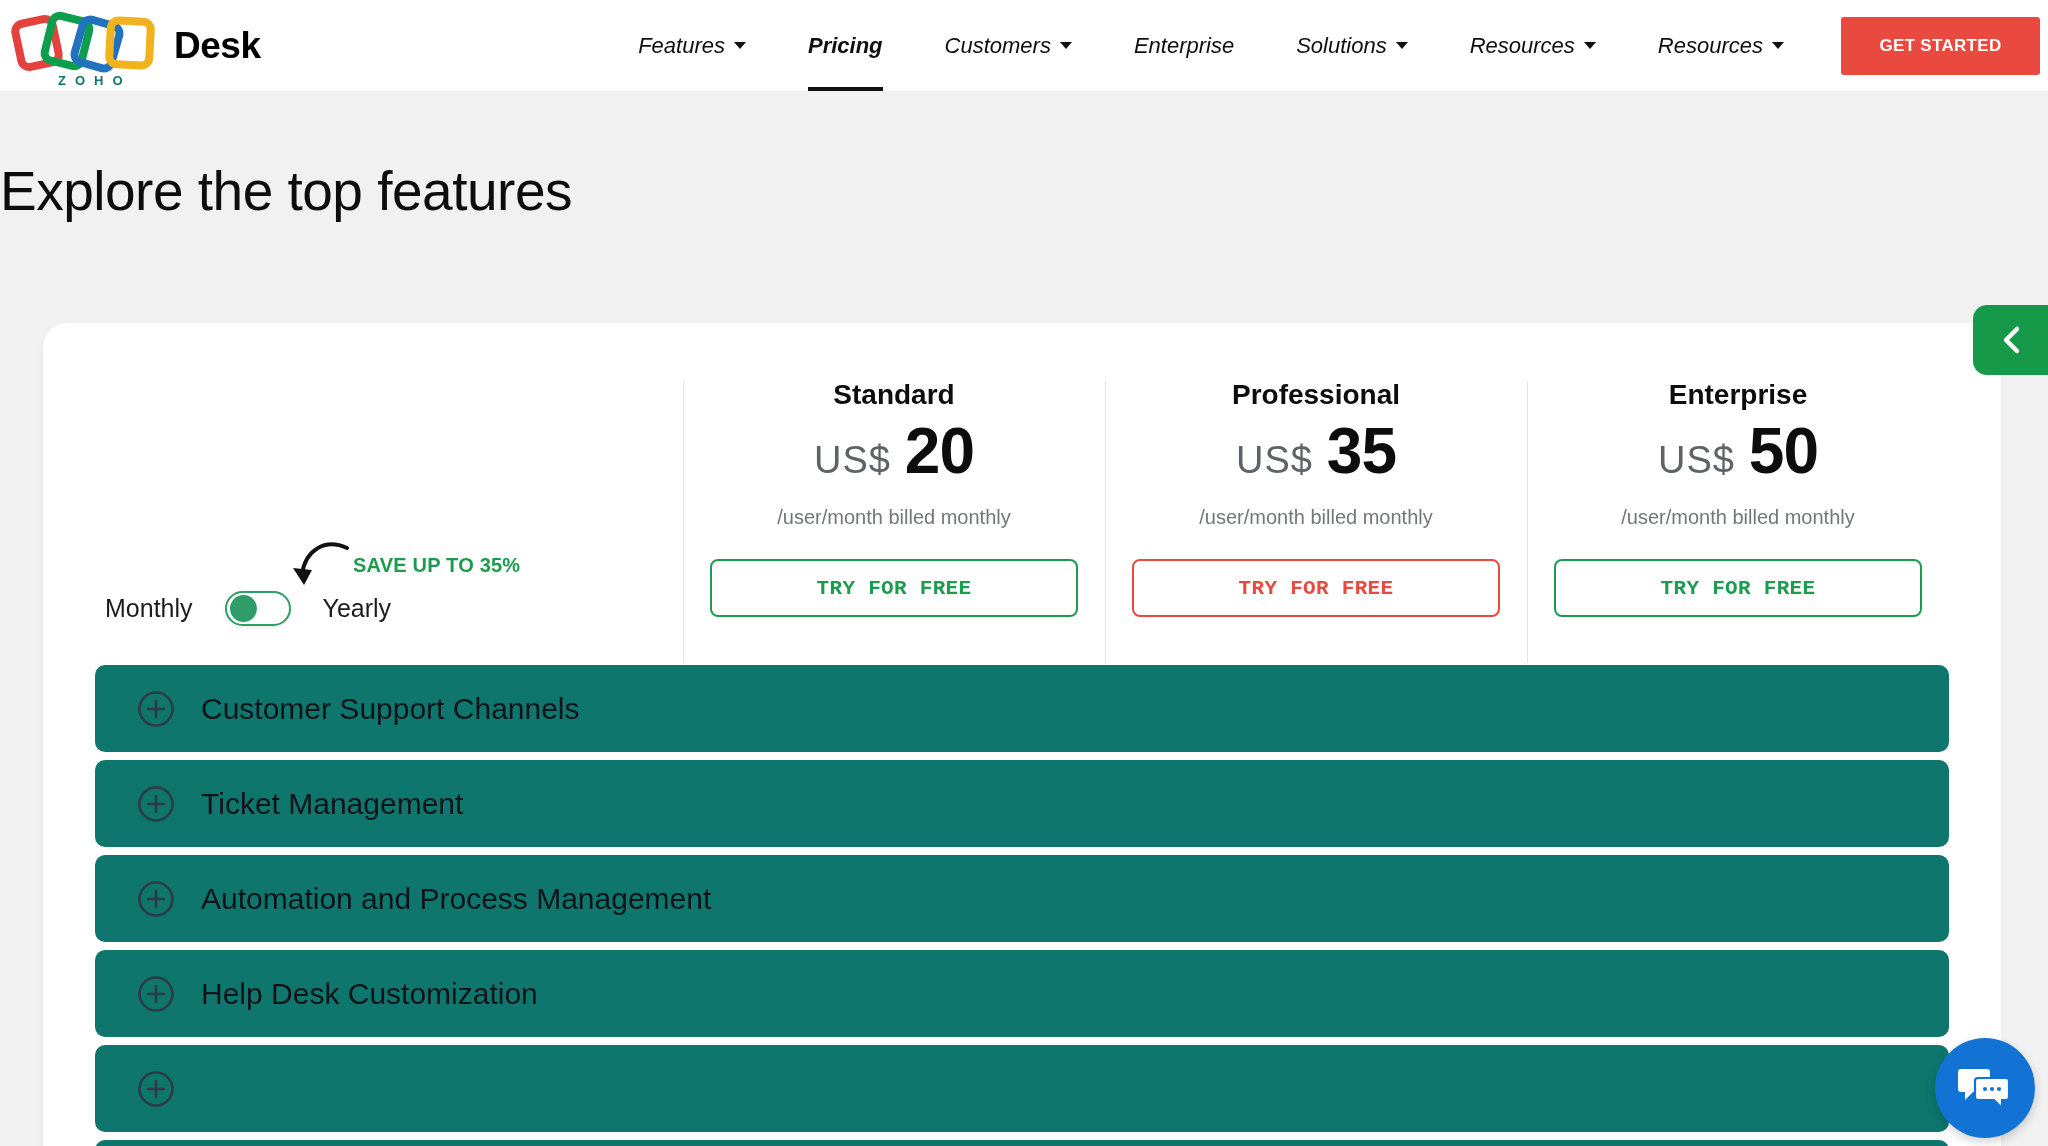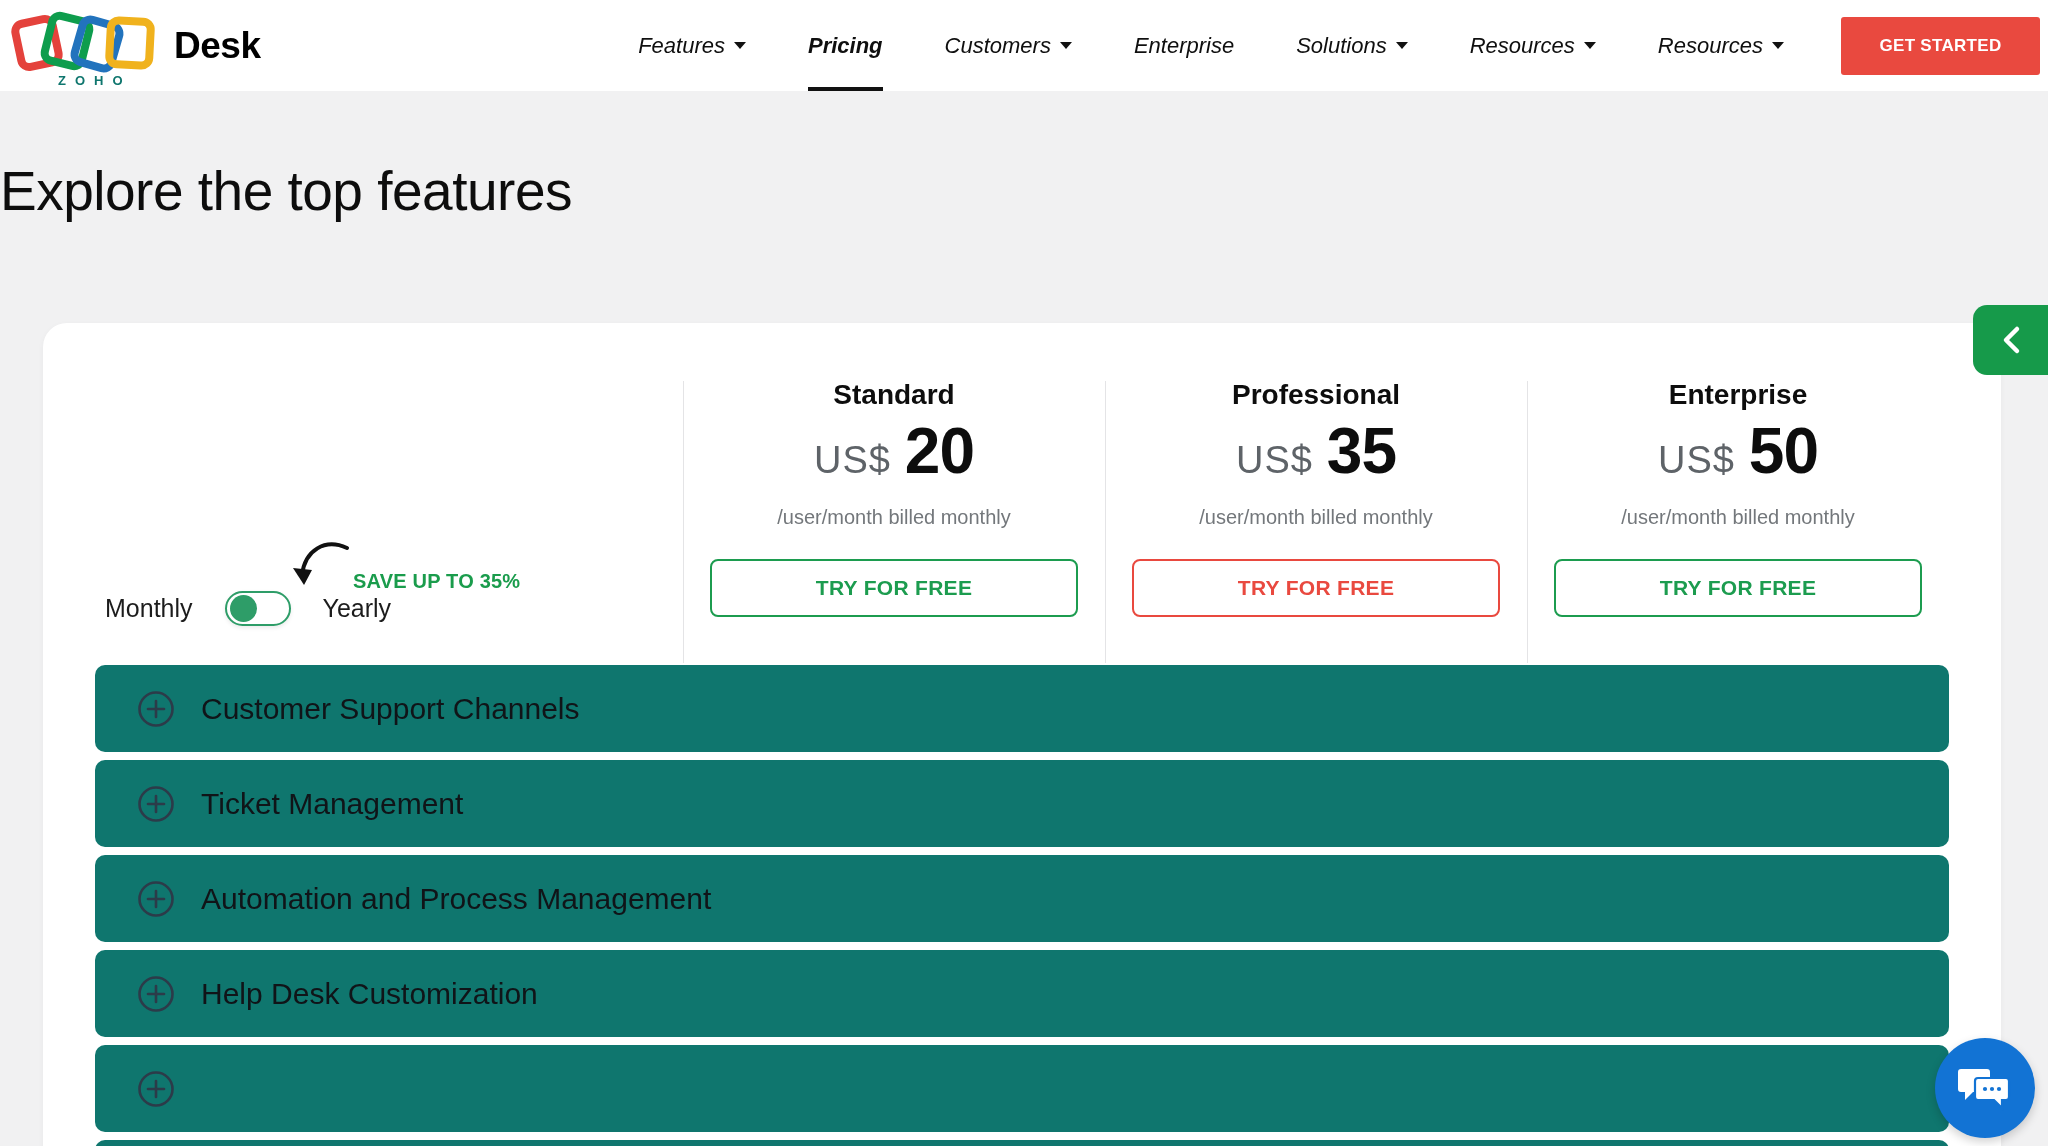--- a/index.html
+++ b/index.html
@@ -65,21 +65,21 @@
     background:#fff; border-radius:24px;
     box-shadow:0 2px 6px rgba(0,0,0,0.04);
   }
   .pricing { position:relative; height:342px; display:flex; }
   .col-divider { position:absolute; top:58px; bottom:2px; width:1px; background:#e4e4e6; }
   .divider-1 { left:640px; } .divider-2 { left:1062px; } .divider-3 { left:1484px; }
 
   .toggle-col {
     width:640px; flex:0 0 auto; position:relative;
   }
-  .save-hint { position:absolute; left:248px; top:212px; display:flex; align-items:flex-end; }
+  .save-hint { position:absolute; left:248px; top:212px; display:flex; align-items:center; }
   .save-arrow { margin-top:6px; }
   .save-text { color:#1a9c4c; font-size:20px; font-weight:700; letter-spacing:0.2px; margin-left:2px; margin-top:2px; }
   .toggle-row { position:absolute; left:62px; top:268px; display:flex; align-items:center;gap:16px; }
   .toggle-label { font-size:25px; color:#1c1c1c; }
   .switch {
     width:66px; height:35px; border:2px solid #2e9d68; border-radius:18px;
     background:#fff; margin:0 16px; position:relative; cursor:pointer;
     box-shadow:0 2px 4px rgba(0,0,0,0.08);
   }
   .knob {
@@ -88,21 +88,21 @@
   }
 
   .plan-col { width:422px; flex:0 0 auto; text-align:center; padding-top:56px; }
   .plan-name { font-size:28px; font-weight:700; color:#0d0d0d; }
   .plan-price { margin-top:4px; line-height:72px; white-space:nowrap; }
   .plan-currency { font-size:38px; color:#5e6368; letter-spacing:1px; }
   .plan-amount { font-size:64px; font-weight:700; color:#0d0d0d; letter-spacing:-1px;margin-left:14px; }
   .plan-period { font-size:20px; color:#73777b; margin-top:2px; }
   .plan-cta {
     margin-top:30px; width:368px; height:58px; background:#fff;
-    border-radius:8px; font-family:Liberation Sans, sans-serif;
+    border-radius:8px; font-family:Liberation Mono, monospace;
     font-size:21px; font-weight:700; letter-spacing:0.3px; cursor:pointer;
   }
   .cta-green { border:2px solid #1c9c4f; color:#1c9c4f; }
   .cta-red   { border:2px solid #e9493f; color:#e9493f; }
 
   
   .feature-list { padding:0 52px; }
   .feature-row {
     height:87px; margin-bottom:8px; background:#0f766e; border-radius:10px;
     display:flex; align-items:center; padding-left:42px; cursor:pointer;

